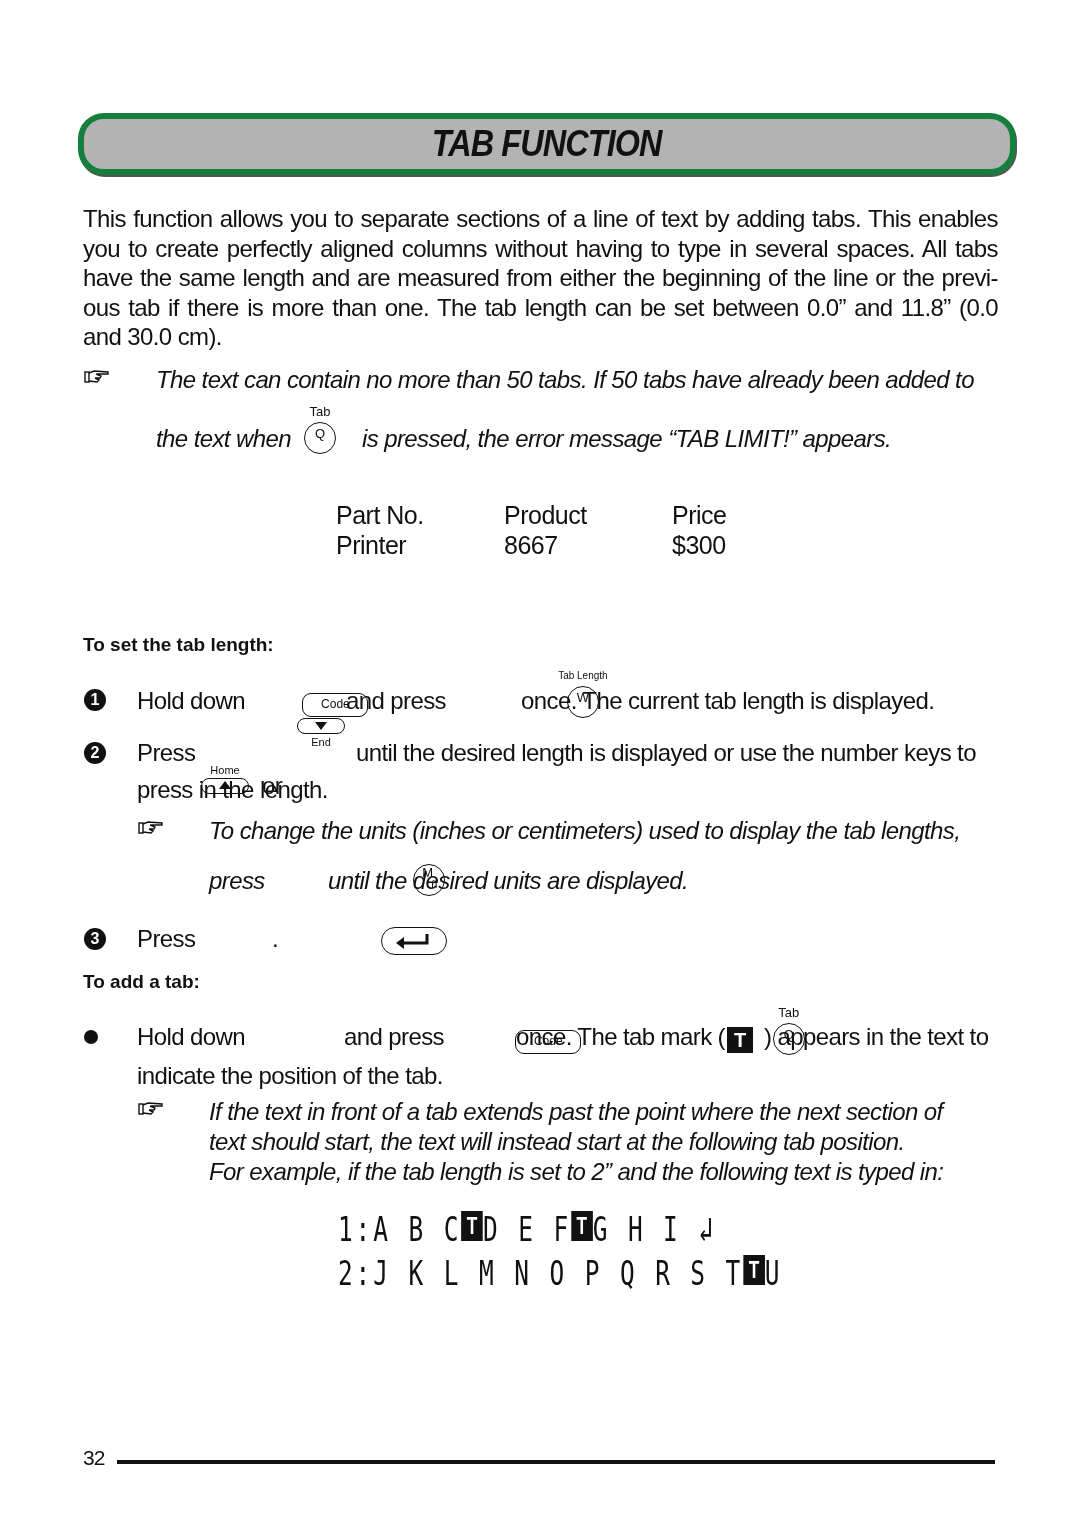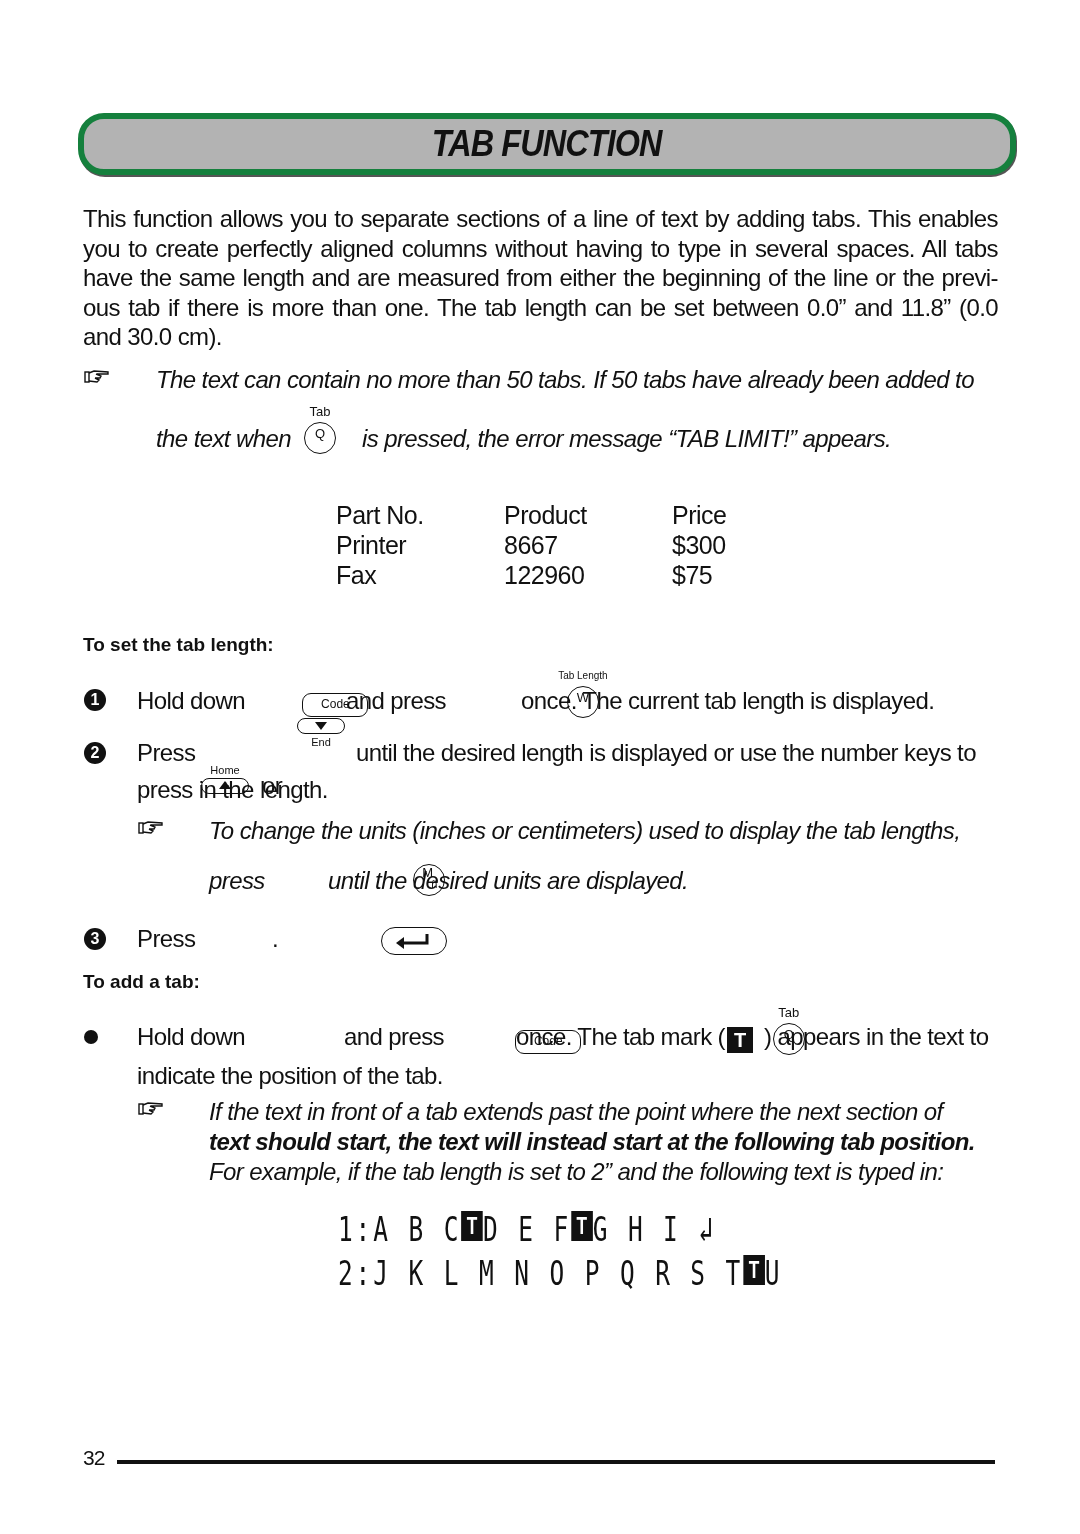--- a/index.html
+++ b/index.html
@@ -79,25 +79,20 @@
       <tr>
     <td style="width:168px;">Part No.</td>
     <td style="width:168px;">Product</td>
     <td>Price</td>
   </tr>
   <tr>
     <td>Printer</td>
     <td>8667</td>
     <td>$300</td>
   </tr>
-  <tr>
-    <td>Fax</td>
-    <td>122960</td>
-    <td>$75</td>
-  </tr>
 </tbody>
   </table>
 
 
 <div class="abs heading" style="left:83px;top:634px;">To set the tab length:</div>
 
 
 <div class="abs circle-num" style="left:84px;top:689px;">1</div>
 <div class="abs body-text" style="left:137px;top:686px;">Hold down</div>
 <div class="abs key-oval key-code" style="left:266px;top:689px;">Code</div>
@@ -166,21 +161,21 @@
 <div class="abs tmark" style="left:727px;top:1027px;width:26px;height:26px;font-size:20px;line-height:26px;">T</div>
 <div class="abs body-text" style="left:764px;top:1022px;">) appears in the text to</div>
 <div class="abs body-text" style="left:137px;top:1061px;">indicate the position of the tab.</div>
 
 
 <svg class="abs hand" style="left:138px;top:1100px;" viewBox="0 0 26 18">
   <rect x="1" y="4" width="4" height="10" fill="none" stroke="#111" stroke-width="1.4"></rect>
   <path d="M5 5 L10 3 L24 4 L24 6 L13 6 M12 6 L17 8 L16 10 L11 10 M11 10 L15 12 L13 14 L5 13" fill="none" stroke="#111" stroke-width="1.4"></path>
 </svg>
 <div class="abs body-text italic" style="left:209px;top:1097px;width:790px;">If the text in front of a tab extends past the point where the next section of</div>
-<div class="abs body-text italic" style="left:209px;top:1127px;font-weight:bold;">text should start, the text will instead start at the following tab position.</div>
+<div class="abs body-text italic" style="left:209px;top:1127px;">text should start, the text will instead start at the following tab position.</div>
 <div class="abs body-text italic" style="left:209px;top:1157px;">For example, if the tab length is set to 2” and the following text is typed in:</div>
 
 
 <div class="abs lcd">
   <div>
     <span>1:</span><span>A B C</span><span class="tmark">T</span><span>D E F</span><span class="tmark">T</span><span>G H I</span> <span>↲</span>
   </div>
   <div>
     <span>2:</span><span>J K L M N O P Q R S T</span><span class="tmark">T</span><span>U</span>
   </div>

